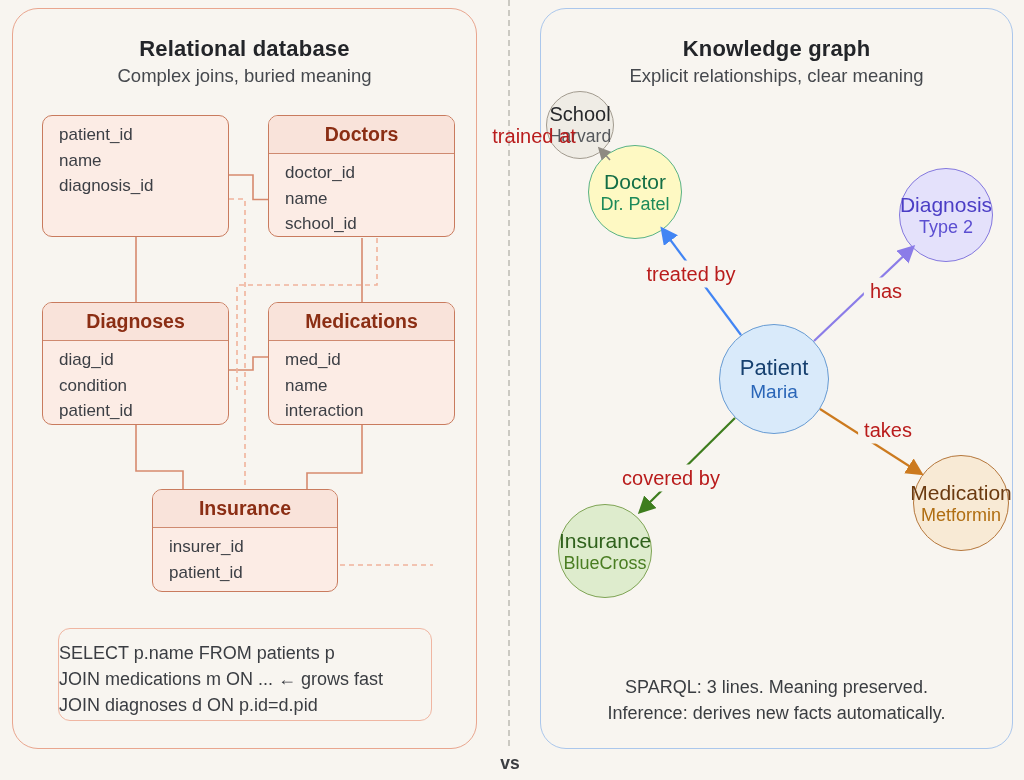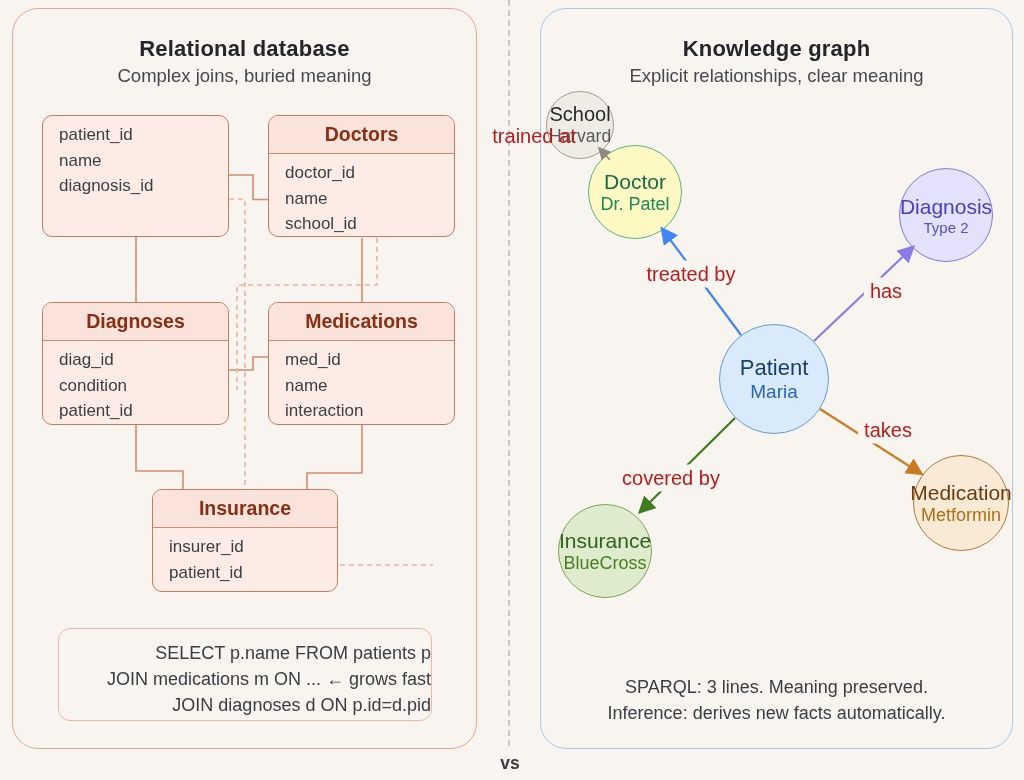--- a/index.html
+++ b/index.html
@@ -39,38 +39,38 @@
 
   .t-patients{left:42px;top:115px;width:187px;height:122px;}
   .t-doctors{left:268px;top:115px;width:187px;height:122px;}
   .t-diagnoses{left:42px;top:302px;width:187px;height:123px;}
   .t-medications{left:268px;top:302px;width:187px;height:123px;}
   .t-insurance{left:152px;top:489px;width:186px;height:103px;}
 
   
   .sqlbox{position:absolute;left:58px;top:628px;width:374px;height:93px;
     box-sizing:border-box;border:1.5px solid #f0b6a2;border-radius:12px;
-    text-align:right;padding-top:11px;}
+    text-align:left;padding-top:11px;}
   .sqlbox div{font-size:18px;color:#3a3d42;line-height:26px;white-space:nowrap;}
 
   
   .node{position:absolute;border-radius:50%;box-sizing:border-box;
     display:flex;flex-direction:column;align-items:center;justify-content:center;
     text-align:center;}
   .node span{white-space:nowrap;}
   .node .ttl{font-weight:400;}
   .n-school{left:546px;top:91px;width:68px;height:68px;background:#efece5;border:1.3px solid #a29b8f;}
   .n-school .ttl{font-size:20px;color:#26282b;}
   .n-school .val{font-size:17.5px;color:#55585c;}
   .n-doctor{left:588px;top:145px;width:94px;height:94px;background:#fef9c3;border:1.4px solid #58b286;}
   .n-doctor .ttl{font-size:21px;color:#136e46;}
   .n-doctor .val{font-size:18px;color:#1d8a5a;}
   .n-diagnosis{left:899px;top:168px;width:94px;height:94px;background:#e4e1fb;border:1.4px solid #8478de;}
   .n-diagnosis .ttl{font-size:21px;color:#4b3ec5;}
-  .n-diagnosis .val{font-size:15px;color:#5b4ed1;}
+  .n-diagnosis .val{font-size:18px;color:#5b4ed1;}
   .n-patient{left:719px;top:324px;width:110px;height:110px;background:#d9eafa;border:1.4px solid #679bd3;}
   .n-patient .ttl{font-size:22px;color:#16406f;}
   .n-patient .val{font-size:19px;color:#2a66b8;}
   .n-insurance{left:558px;top:504px;width:94px;height:94px;background:#deeccd;border:1.4px solid #7fa455;}
   .n-insurance .ttl{font-size:21px;color:#2f611c;}
   .n-insurance .val{font-size:18px;color:#4a7d22;}
   .n-medication{left:913px;top:455px;width:96px;height:96px;background:#f8ead5;border:1.4px solid #b5773c;}
   .n-medication .ttl{font-size:21px;color:#6b3a10;}
   .n-medication .val{font-size:18px;color:#b06e12;}
 

